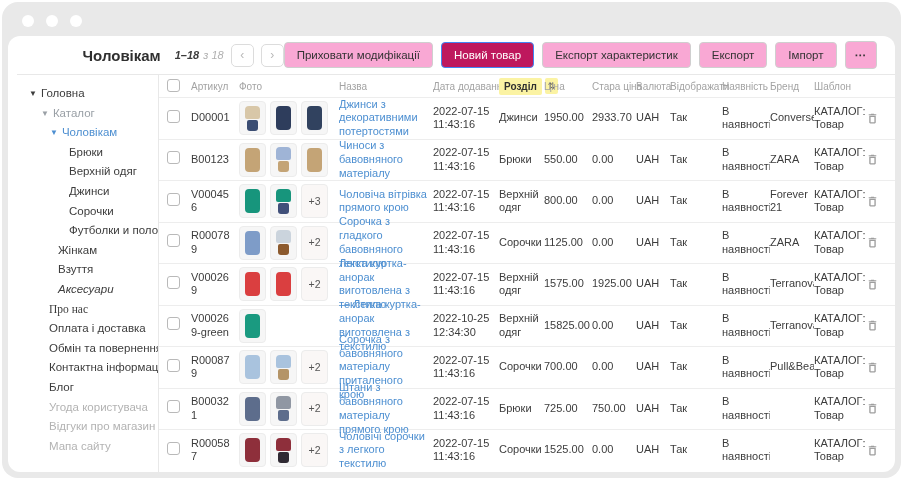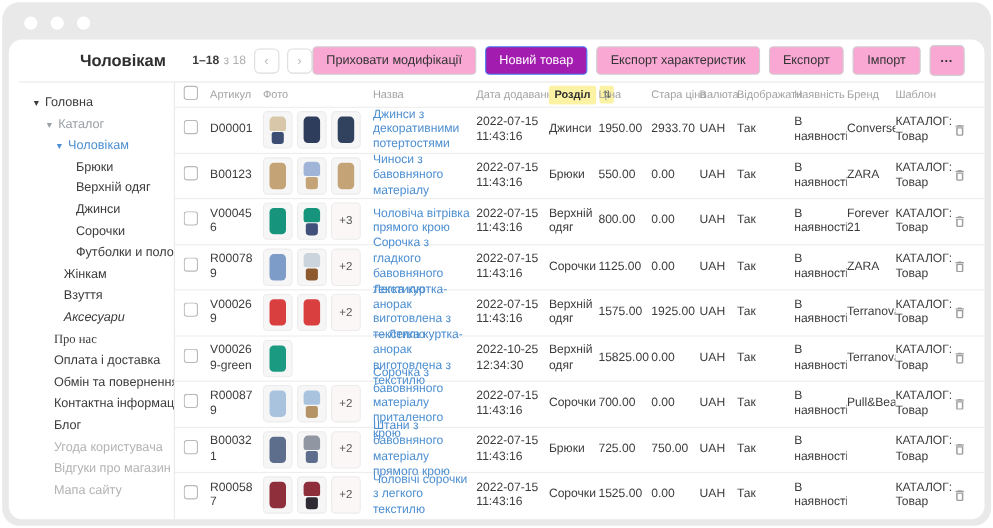--- a/index.html
+++ b/index.html
@@ -8,27 +8,27 @@
 
   .frame { position:absolute; inset:2px; background:#e9e9e9; border-radius:16px; }
   .dots { position:absolute; top:15px; left:22px; display:flex; gap:12px; }
   .dot { width:12px; height:12px; border-radius:50%; background:#ffffff; }
 
   .window { position:absolute; left:8px; right:8px; top:36px; bottom:8px; background:#fff; border-radius:12px; overflow:hidden; display:flex; flex-direction:column;align-items:flex-end; }
 
   
   .topbar { height:38px; display:flex; align-items:center; padding:0 18px 0 22px; flex:none; }
   .page-title { font-size:15px; font-weight:bold; color:#2f2f2f; }
-  .pag { margin-left:24px; font-size:11px; display:flex; align-items:baseline; gap:4px; }
+  .pag { margin-left:14px; font-size:11px; display:flex; align-items:baseline; gap:4px;font-style:italic; }
   .pag b { color:#3c3c3c; font-size:11px; }
   .pag span { color:#b0b0b0; font-size:11px; }
   .pag-btn { width:23px; height:23px; border:1px solid #dcdcdc; border-radius:5px; background:#fff; color:#b8b8b8; font-size:12px; display:flex; align-items:center; justify-content:center; margin-left:7px; cursor:pointer; line-height:1; }
   .toolbar { margin-left:auto; display:flex; align-items:center; gap:8px; }
   .btn { border:1px solid #cfcfcf; border-radius:4px; background:#f9a8d4; color:#333; font-size:11.5px; padding:6px 12px; white-space:nowrap; cursor:pointer; font-family:inherit; }
-  .btn.primary { background:#a21caf; border-color:#4285f4; color:#fff; }
+  .btn.primary { background:#be185d; border-color:#4285f4; color:#fff; }
   .btn.more { padding:6px 9px; font-weight:bold; letter-spacing:1px; }
 
   .content { flex:1; display:flex; border-top:1px solid #e8e8e8; min-height:0; }
 
   
   .sidebar { width:142px; flex:none; border-right:1px solid #e8e8e8; padding-top:9px; overflow:hidden; }
   .side-item { font-size:11.5px; line-height:19.6px; white-space:nowrap; color:#3c3c3c; cursor:pointer; display:flex; align-items:center; }
   .side-item .chev { font-size:8px; margin-right:4px; position:relative; top:0px; }
   .side-item.c-dark { color:#3c3c3c; }
   .side-item.c-gray { color:#9aa0a6; }

